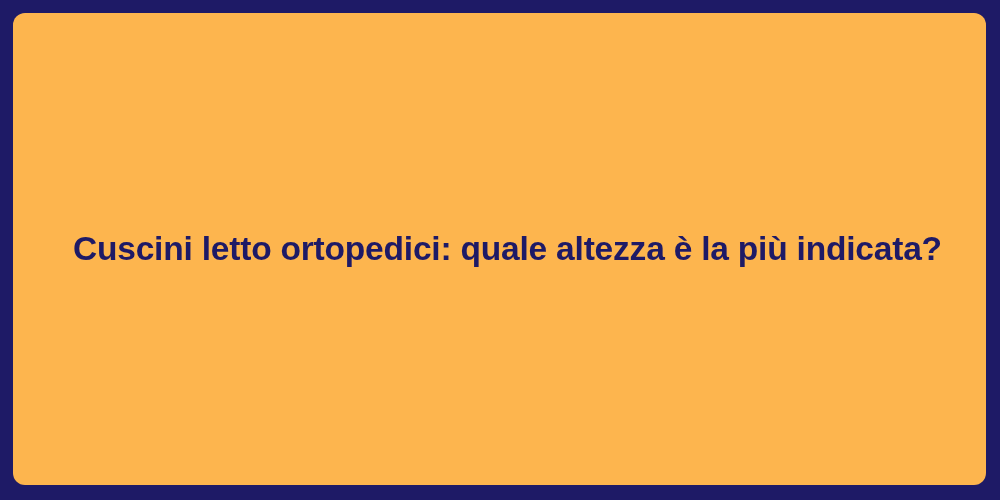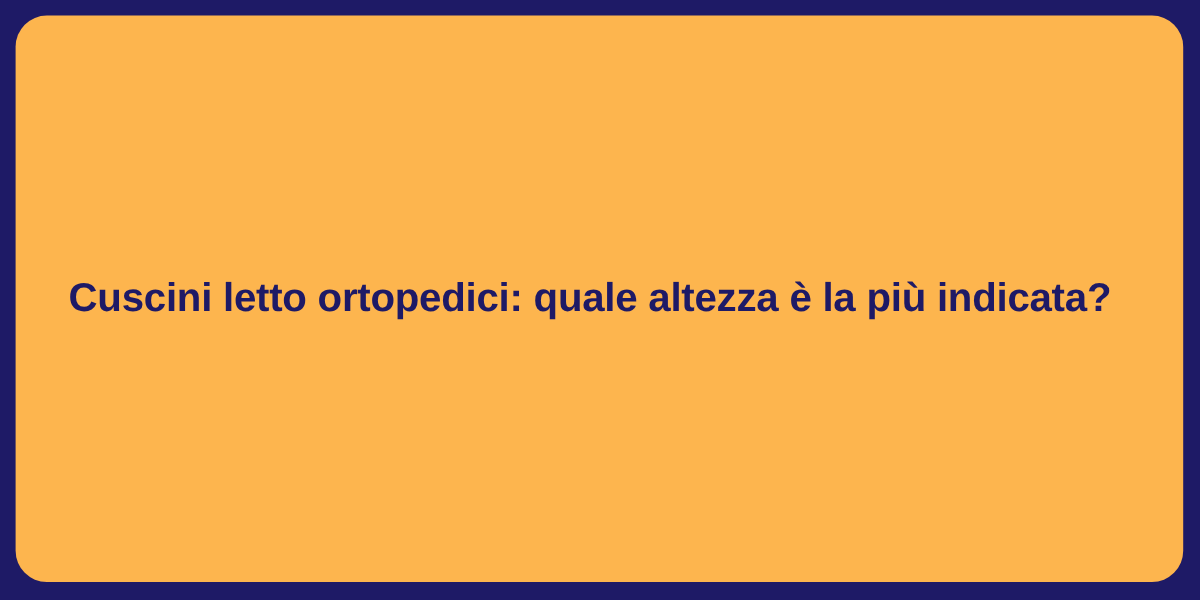--- a/index.html
+++ b/index.html
@@ -27,24 +27,24 @@
   }
 
   
   .card {
     position: absolute;
     left: 13px;
     top: 13px;
     right: 14px;
     bottom: 15px;
     background: #FDB54E;
-    border-radius: 26px;
+    border-radius: 12px;
     display: flex;
     align-items: center;
-    justify-content: flex-end;
+    justify-content: flex-start;
   }
 
   .headline {
     margin: 0;
     padding: 0 60px;
     color: #1E1A66;
     font-family: "Liberation Sans", sans-serif;
     font-size: 33.5px;
     font-weight: 700;
     line-height: 1.25;

